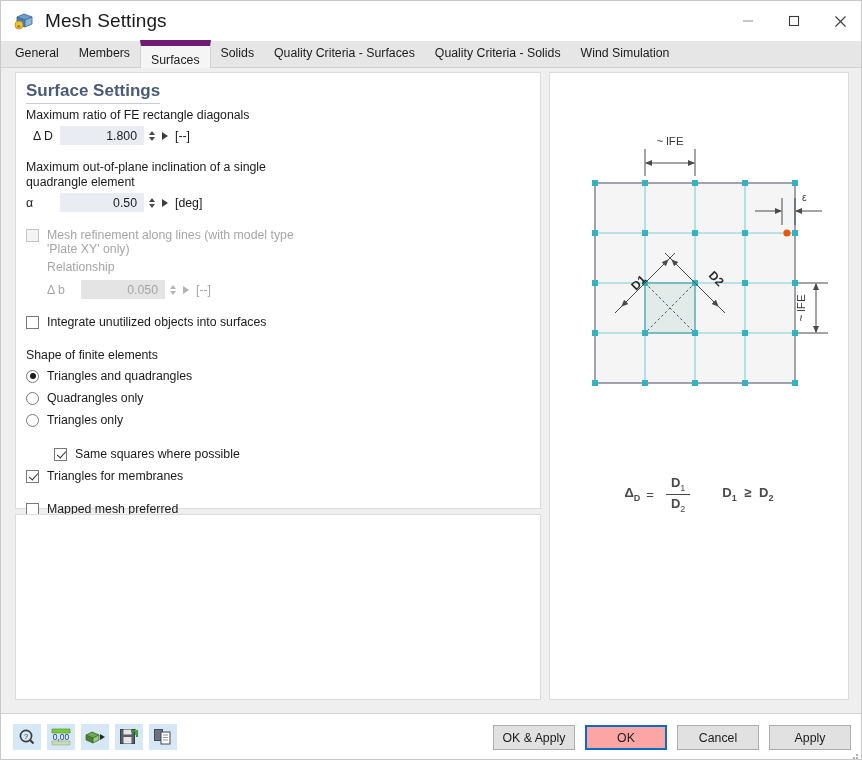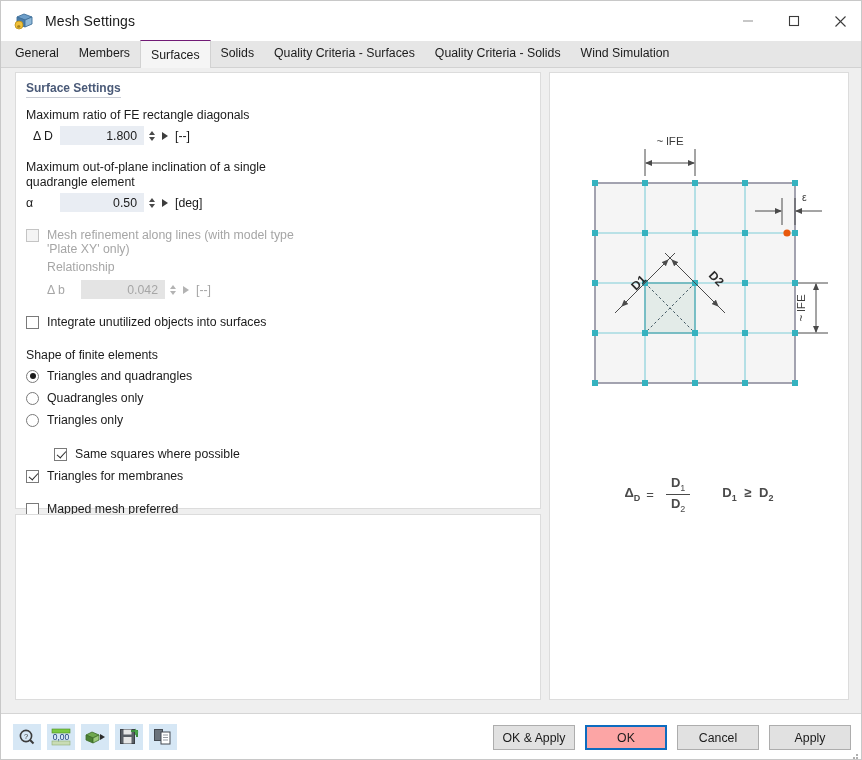--- a/index.html
+++ b/index.html
@@ -22,21 +22,21 @@
     position: absolute; left: 0; top: 0;
     width: 862px; height: 40px;
     background: #ffffff;
     display: flex; align-items: center;
   }
   .title-icon {
     margin-left: 12px; width: 22px; height: 22px; position: relative;
   }
   .title-text {
     margin-left: 10px;
-    font-size: 14px; color: #1a1a1a; letter-spacing: .1px;
+    font-size: 19px; color: #1a1a1a; letter-spacing: .1px;
   }
   .win-controls {
     position: absolute; right: 0; top: 0; height: 40px;
     display: flex; align-items: stretch;
   }
   .win-btn {
     width: 46px; display: flex; align-items: center; justify-content: center;
     font-size: 13px; color: #3b3b3b; cursor: default;
   }
   .win-btn.min { color: #9a9a9a; }
@@ -56,21 +56,21 @@
     padding: 0 10px;
     font-size: 12.3px; color: #1b1b1b;
     box-sizing: border-box;
     white-space: nowrap;
     cursor: default;
   }
   .tab.active {
     background: #f5f5f5;
     border-left: 1px solid #d2d2d2;
     border-right: 1px solid #d2d2d2;
-    border-top: 1px solid #701a75;
+    border-top: 6px solid #701a75;
     margin-bottom: -1px; height: 28px; line-height: 28px;
   }
 
   
   .body-area {
     position: absolute; left: 0; top: 67px;
     width: 862px; height: 645px;
     background: #efefef;
   }
   .panel {
@@ -78,21 +78,21 @@
     background: #ffffff;
     border: 1px solid #dcdcdc;
     box-sizing: border-box;
   }
   .left-panel  { left: 14px; top: 4px;  width: 526px; height: 437px; }
   .left-panel2 { left: 14px; top: 446px; width: 526px; height: 186px; }
   .right-panel { left: 548px; top: 4px;  width: 300px; height: 628px; }
 
   .section-title {
     position: absolute; left: 10px; top: 8px;
-    font-size: 12px; font-weight: bold; color: #4a5a78;
+    font-size: 17px; font-weight: bold; color: #4a5a78;
     padding-bottom: 2px;
     border-bottom: 1px solid #c9ccd4;
   }
   .lbl {
     position: absolute;
     font-size: 12.3px; color: #1b1b1b;
     line-height: 15px;
   }
   .lbl.dis { color: #a6a6a6; }
 
@@ -285,21 +285,21 @@
       <div class="chk-row dis" style="left:10px; top:155px; align-items:flex-start;">
         <span class="box dis" style="margin-top:1px;"></span>
         <span class="wrap2">Mesh refinement along lines (with model type
 'Plate XY' only)</span>
       </div>
 
       <div class="lbl dis" style="left:31px; top:187px;">Relationship</div>
 
       <div class="field-row" style="left:31px; top:207px;">
         <span class="field-name dis">Δ b</span>
-        <span class="spin dis">0.042</span>
+        <span class="spin dis">0.050</span>
         <span class="spin-arrows">
           <span class="ar-up dis"></span>
           <span class="ar-dn dis"></span>
         </span>
         <span class="drop-arrow dis"></span>
         <span class="unit dis">[--]</span>
       </div>
 
       <div class="chk-row" style="left:10px; top:242px;">
         <span class="box"></span>

